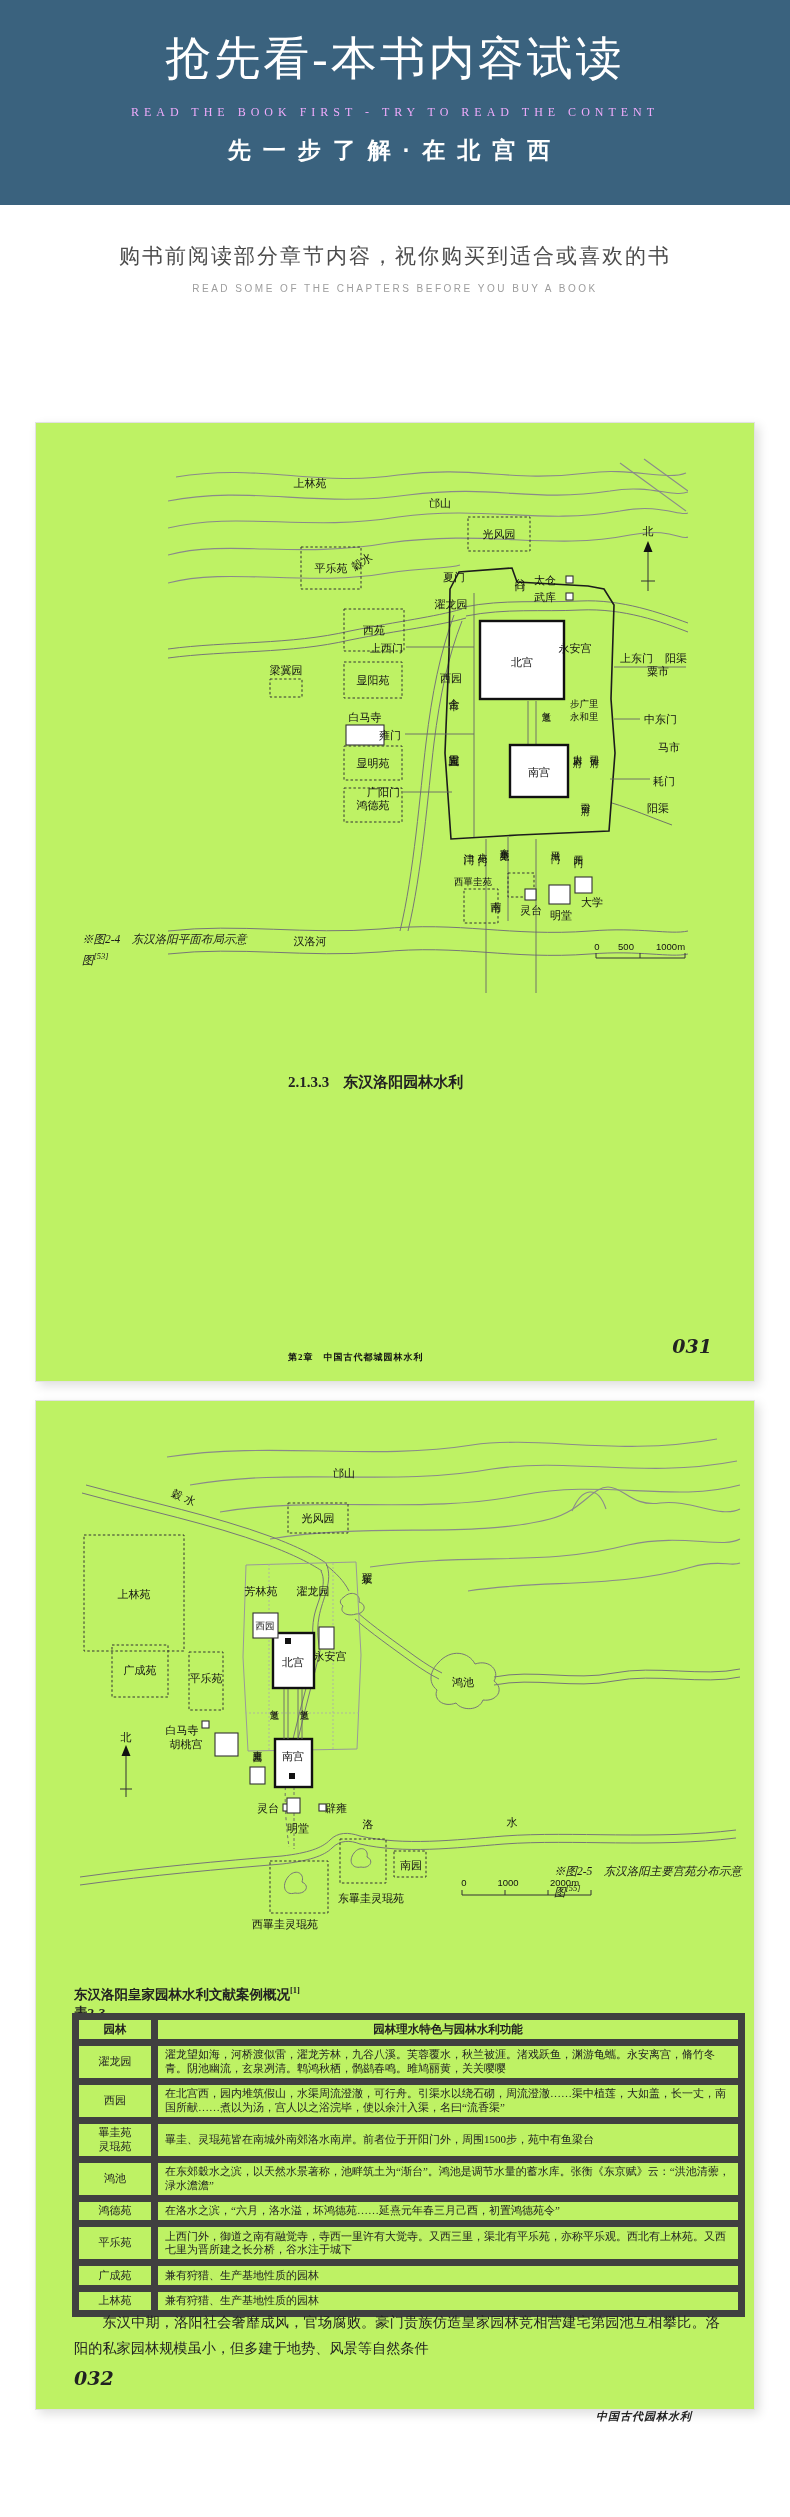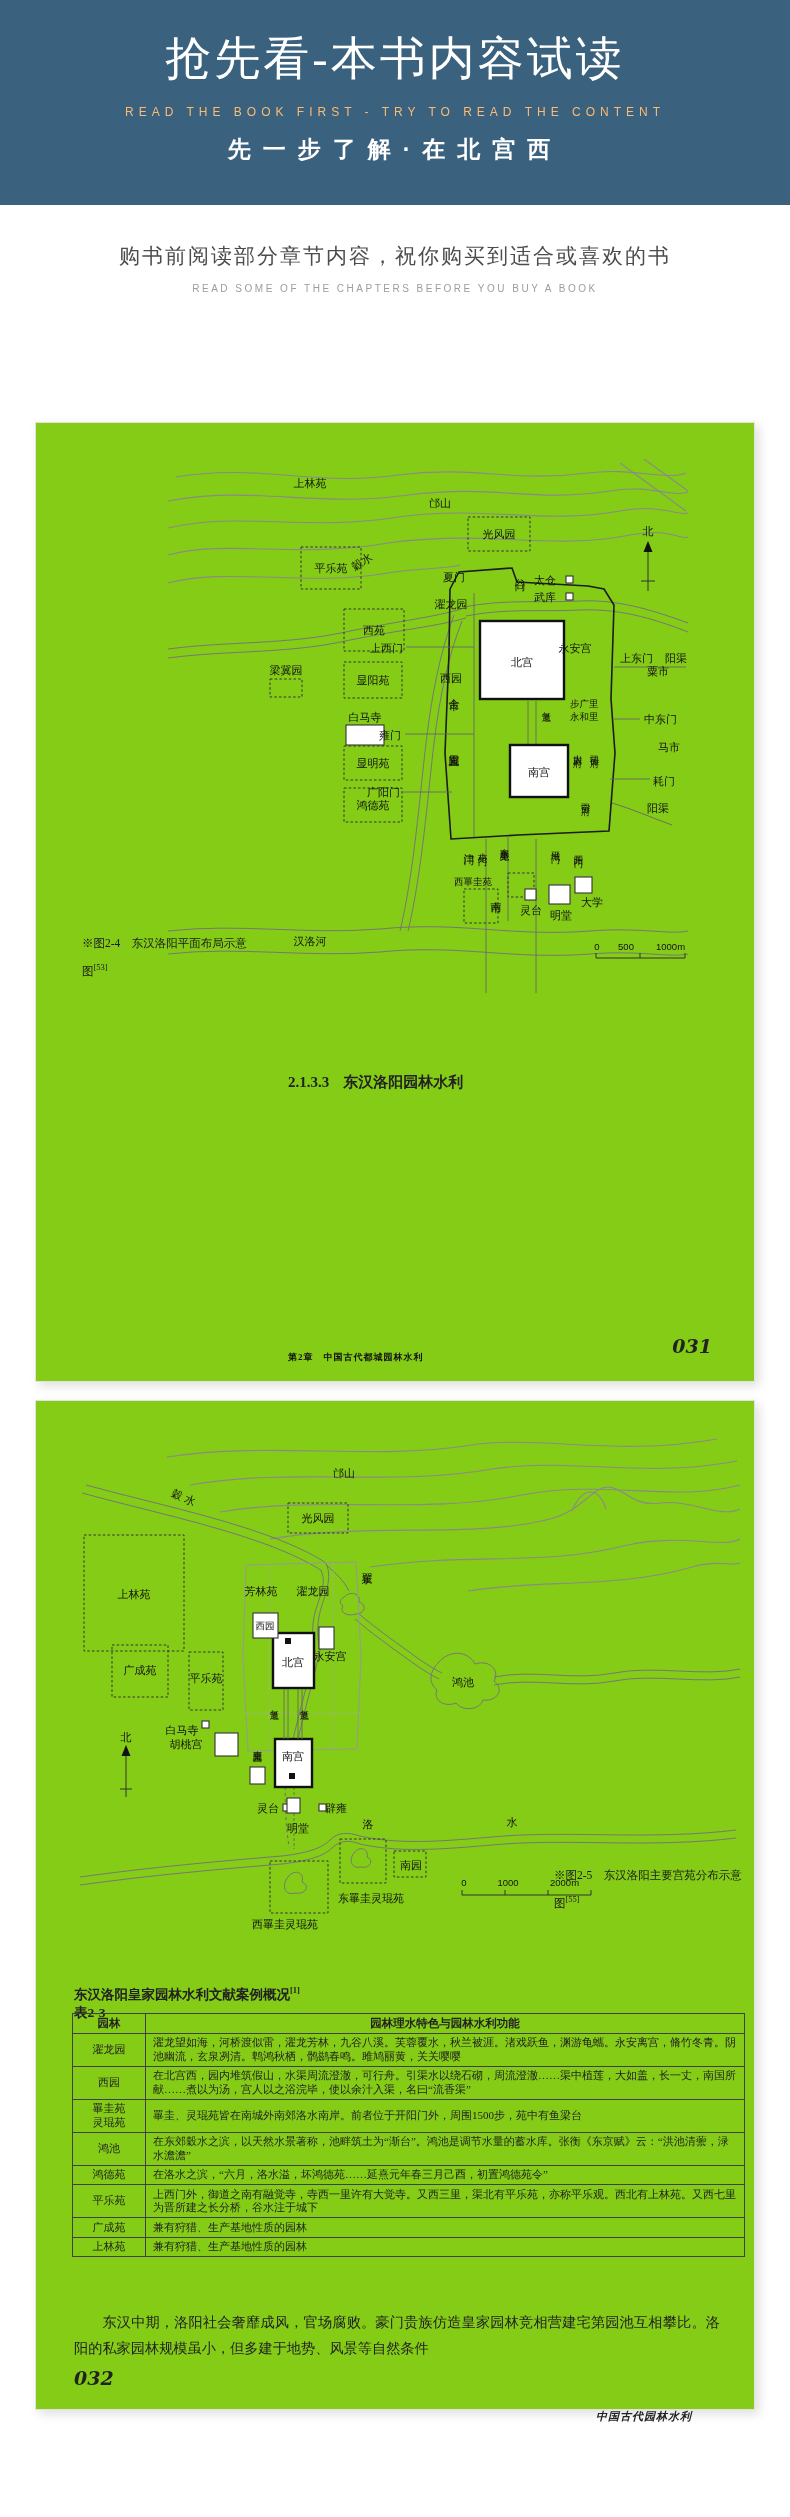--- a/index.html
+++ b/index.html
@@ -1,60 +1,60 @@
 <!DOCTYPE html>
 <html><head>
 <meta charset="utf-8">
 <style>
   html,body{margin:0;padding:0;}
   body{width:790px;height:2517px;background:#ffffff;font-family:"Liberation Serif","DejaVu Serif",serif;color:#222;overflow:hidden;}
   
   .banner{height:205px;background:#3a627e;text-align:center;color:#fff;overflow:hidden;}
   .banner-title{font-family:"Liberation Serif","DejaVu Serif",serif;font-size:46px;letter-spacing:3px;margin-top:28px;font-weight:400;}
-  .banner-sub{font-family:Liberation Sans, sans-serif;font-size:12px;letter-spacing:5px;color:#fdba74;margin-top:15px;}
+  .banner-sub{font-family:Liberation Serif, serif;font-size:12px;letter-spacing:5px;color:#f0abfc;margin-top:15px;}
   .banner-tag{font-family:"Liberation Sans","DejaVu Sans",sans-serif;font-size:23px;letter-spacing:12px;font-weight:bold;margin-top:15px;}
   
   .intro{text-align:center;padding-top:37px;}
   .intro-h{font-family:"Liberation Sans","DejaVu Sans",sans-serif;font-size:21px;color:#4c4c4c;letter-spacing:2px;}
   .intro-s{font-family:"Liberation Sans","DejaVu Sans",sans-serif;font-size:10px;color:#9d9d9d;letter-spacing:2.5px;margin-top:13px;}
   
-  .page{position:relative;width:718px;margin:0 auto;background:#84cc16;border:1px solid #e2e2e2;box-shadow:4px 4px 10px rgba(0,0,0,0.13);}
+  .page{position:relative;width:718px;margin:0 auto;background:#bef264;border:1px solid #e2e2e2;box-shadow:4px 4px 10px rgba(0,0,0,0.13);}
   .page1{margin-top:128px;height:958px;}
   .page2{margin-top:18px;height:1008px;}
   .mapsvg{position:absolute;}
   .map1{left:132px;top:30px;}
   .map2{left:36px;top:14px;}
   .mapsvg text{font-family:"Liberation Sans","DejaVu Sans",sans-serif;font-size:11px;fill:#111;text-anchor:middle;}
   .mapsvg text.st{text-anchor:start;} .mapsvg text.en{text-anchor:end;}
   .mapsvg text.s9{font-size:9.5px;}
   .mapsvg text.vt{writing-mode:vertical-rl;text-orientation:upright;letter-spacing:1px;}
   .ct{fill:none;stroke:#8a8a8a;stroke-width:1.1;}
   .rv{fill:none;stroke:#777;stroke-width:1;}
   .wl{fill:none;stroke:#1c1c1c;stroke-width:1.6;}
   .pa{fill:#fff;stroke:#111;stroke-width:2.4;}
   .bx{fill:none;stroke:#333;stroke-width:1;stroke-dasharray:2.5 2.2;}
   .sq{fill:#fff;stroke:#333;stroke-width:1.1;}
   .rd{fill:none;stroke:#666;stroke-width:0.9;}
   .ax{fill:none;stroke:#333;stroke-width:1;}
-  .cap{position:absolute;font-size:11.5px;line-height:24px;color:#1a1a1a;}
+  .cap{position:absolute;font-size:11.5px;line-height:17px;color:#1a1a1a;font-style:italic;}
   .cap1{left:46px;top:508px;width:176px;}
   .cap2{left:518px;top:462px;width:192px;}
   sup{font-size:8.5px;}
   .sec-h{position:absolute;left:252px;top:650px;font-size:15px;font-weight:bold;}
   .sec-h .no{margin-right:14px;}
   .para1{position:absolute;left:227px;top:678px;width:443px;font-size:14.2px;line-height:24.5px;text-align:justify;text-indent:2em;}
   .quote{font-style:italic;}
   .foot1-ch{position:absolute;left:252px;top:928px;font-size:9px;letter-spacing:1px;color:#111;font-weight:bold;}
   .foot1-ch .chno{margin-right:10px;}
   .pagenum{font-size:19px;font-style:italic;font-weight:bold;font-family:"DejaVu Serif","Liberation Serif",serif;}
   .foot1-num{position:absolute;right:42px;top:912px;}
   
   .tbl-head{position:absolute;left:38px;right:24px;top:584px;display:flex;justify-content:space-between;font-size:13.5px;font-weight:bold;flex-direction:column;}
   .tbl{position:absolute;left:36px;top:612px;width:673px;border-collapse:collapse;font-size:11px;line-height:13.5px;}
-  .tbl th,.tbl td{border:1px solid #404040;padding:2.5px 7px;vertical-align:middle;}
+  .tbl th,.tbl td{border:7px solid #404040;padding:2.5px 7px;vertical-align:middle;}
   .tbl th{font-size:11.5px;font-weight:bold;text-align:center;}
   .tbl td.c1{text-align:center;white-space:pre-line;width:58px;}
   .para2{position:absolute;left:38px;top:908px;width:646px;font-size:14.2px;line-height:26px;text-align:justify;text-indent:2em;}
   .foot2-num{position:absolute;left:38px;top:966px;}
   .foot2-book{position:absolute;right:62px;top:976px;font-size:11px;font-style:italic;font-weight:bold;letter-spacing:1px;margin-top:32px;}
 </style>
 </head>
 <body>
 
 <div class="banner">

